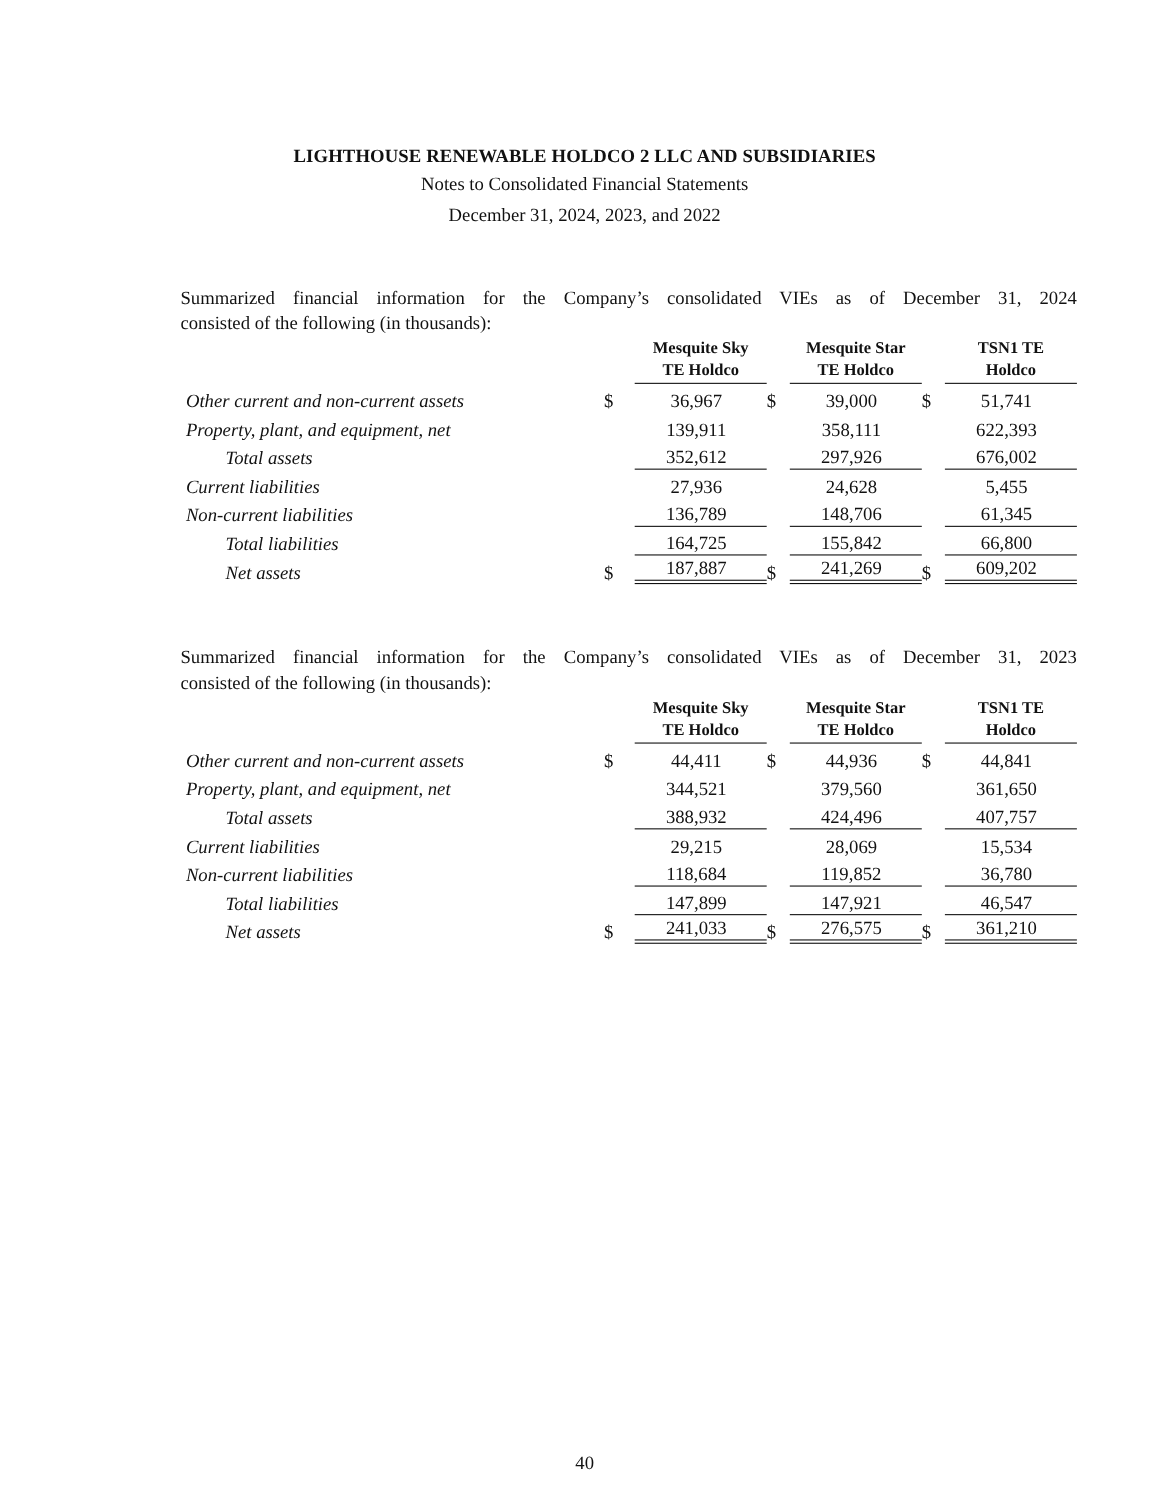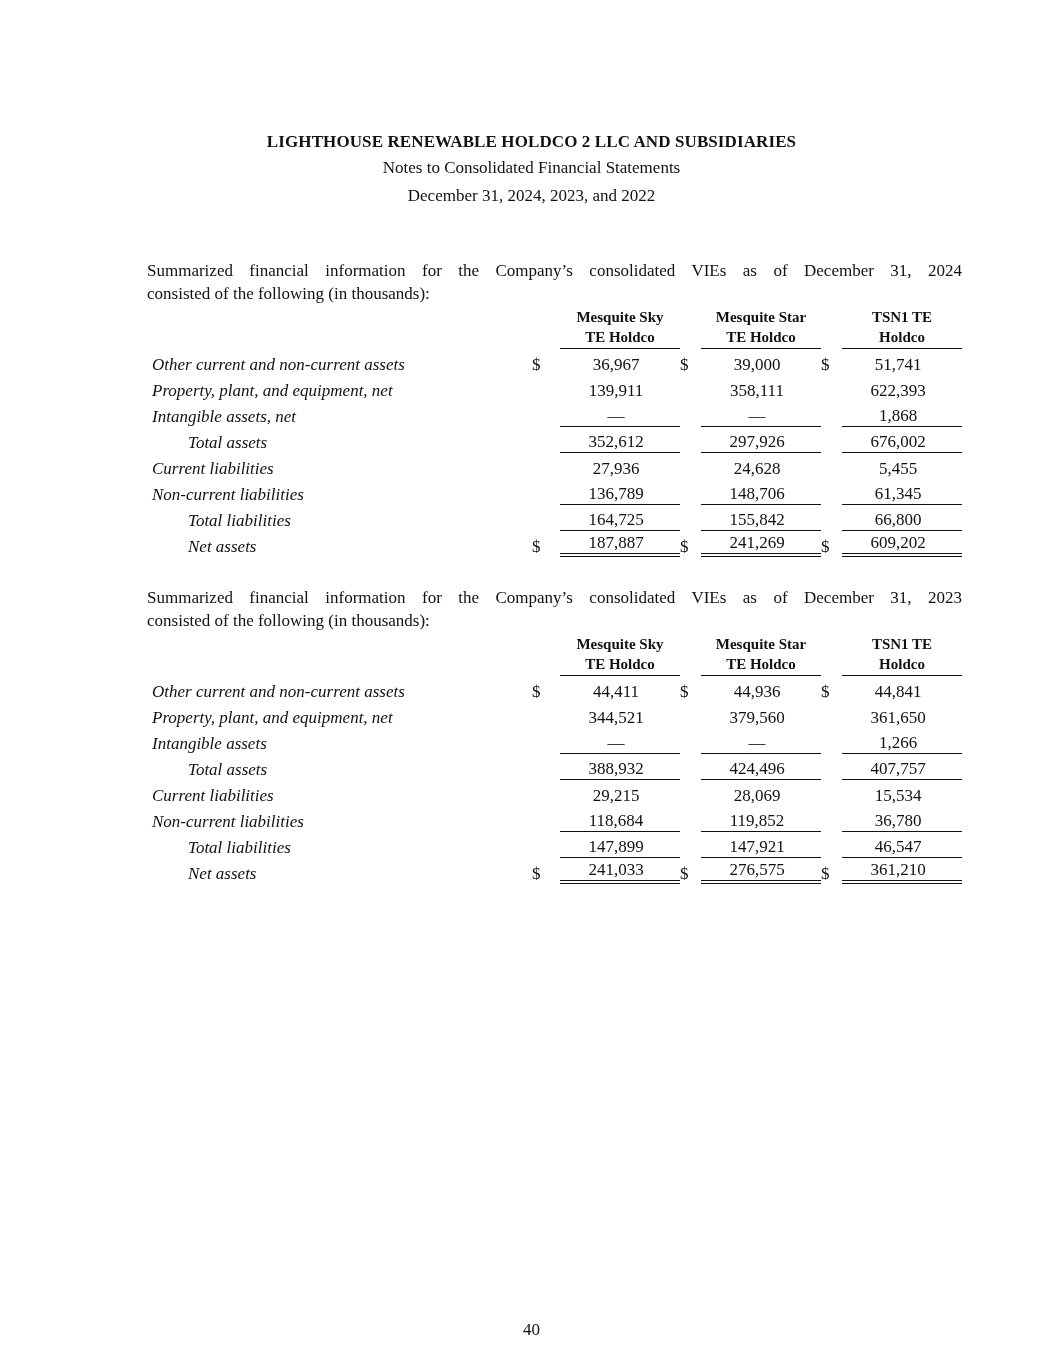--- a/index.html
+++ b/index.html
@@ -27,21 +27,21 @@
     font-size: 17px;
     line-height: 24px;
     letter-spacing: 0.1px;
   }
   .header .sub {
     font-size: 17px;
     line-height: 28px;
   }
   .section {
     position: absolute;
-    left: 147px;
+    left: 164px;
     width: 815px;
   }
   .intro {
     font-size: 17px;
     line-height: 23px;
     text-align: justify;
     text-align-last: left;
     margin: 0;
   }
   .intro .l1 {
@@ -127,29 +127,20 @@
     <tr>
       <td class="c-label">Property, plant, and equipment, net</td>
       <td class="c-dollar"></td>
       <td class="c-num">139,911</td>
       <td class="c-gap"></td>
       <td class="c-num">358,111</td>
       <td class="c-gap"></td>
       <td class="c-num">622,393</td>
     </tr>
     <tr class="ul-single">
-      <td class="c-label">Intangible assets, net</td>
-      <td class="c-dollar"></td>
-      <td class="c-num">—</td>
-      <td class="c-gap"></td>
-      <td class="c-num">—</td>
-      <td class="c-gap"></td>
-      <td class="c-num">1,868</td>
-    </tr>
-    <tr class="ul-single">
       <td class="c-label indent">Total assets</td>
       <td class="c-dollar"></td>
       <td class="c-num">352,612</td>
       <td class="c-gap"></td>
       <td class="c-num">297,926</td>
       <td class="c-gap"></td>
       <td class="c-num">676,002</td>
     </tr>
     <tr>
       <td class="c-label">Current liabilities</td>
@@ -219,29 +210,20 @@
     <tr>
       <td class="c-label">Property, plant, and equipment, net</td>
       <td class="c-dollar"></td>
       <td class="c-num">344,521</td>
       <td class="c-gap"></td>
       <td class="c-num">379,560</td>
       <td class="c-gap"></td>
       <td class="c-num">361,650</td>
     </tr>
     <tr class="ul-single">
-      <td class="c-label">Intangible assets</td>
-      <td class="c-dollar"></td>
-      <td class="c-num">—</td>
-      <td class="c-gap"></td>
-      <td class="c-num">—</td>
-      <td class="c-gap"></td>
-      <td class="c-num">1,266</td>
-    </tr>
-    <tr class="ul-single">
       <td class="c-label indent">Total assets</td>
       <td class="c-dollar"></td>
       <td class="c-num">388,932</td>
       <td class="c-gap"></td>
       <td class="c-num">424,496</td>
       <td class="c-gap"></td>
       <td class="c-num">407,757</td>
     </tr>
     <tr>
       <td class="c-label">Current liabilities</td>

